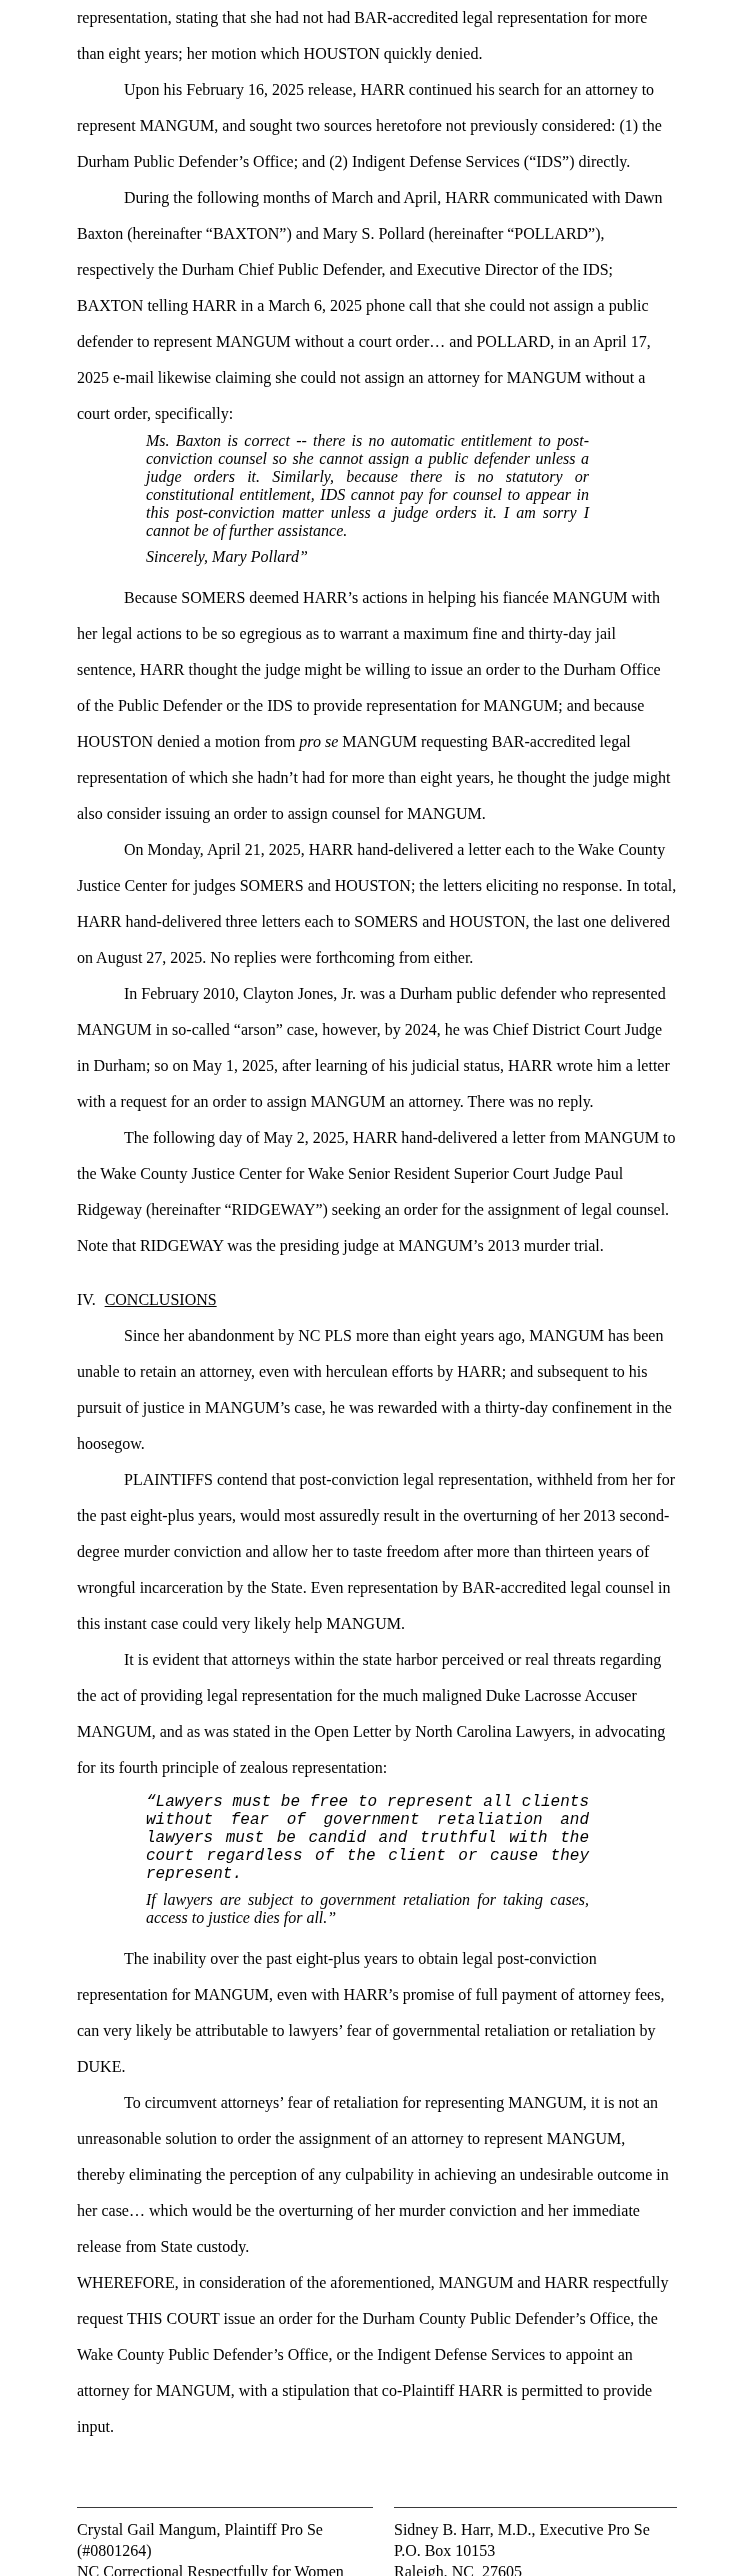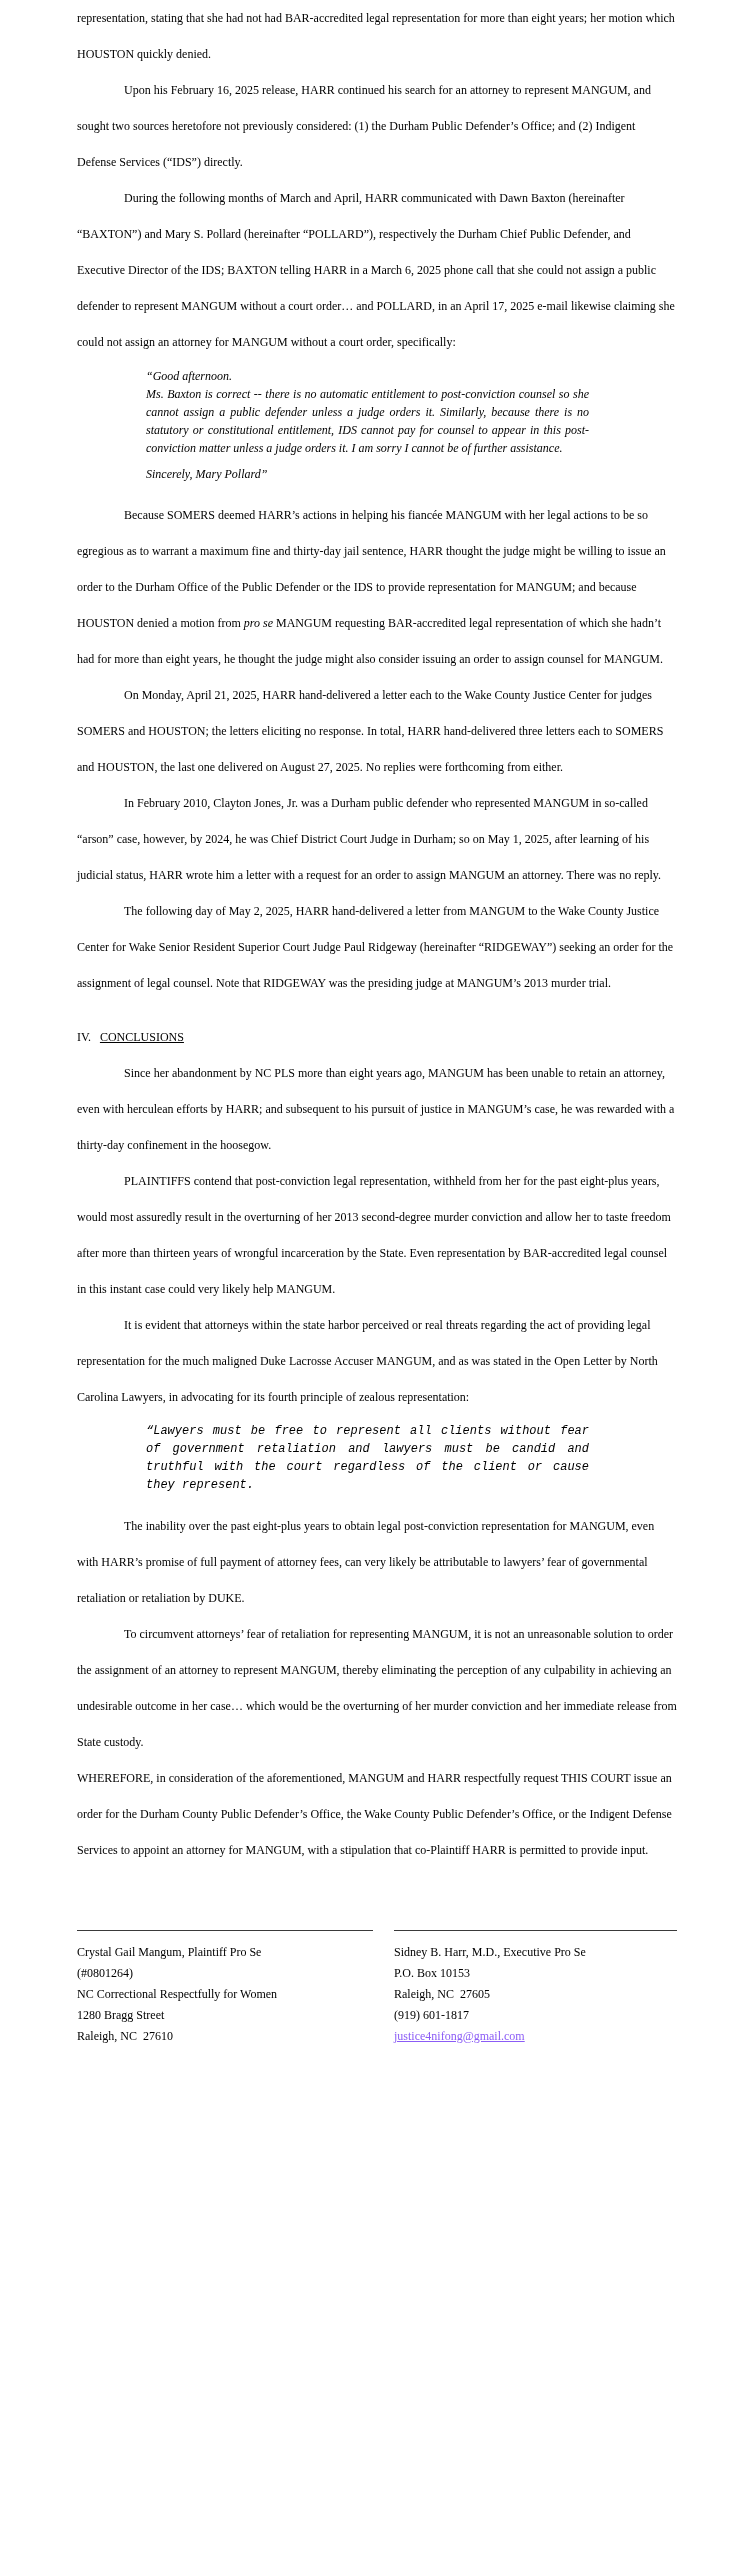--- a/index.html
+++ b/index.html
@@ -5,21 +5,21 @@
   html, body { margin: 0; padding: 0; background: #ffffff; }
   .page {
     position: relative;
     width: 752px;
     height: 2576px;
     box-sizing: border-box;
     padding: 0 75px 0 77px;
     background: #ffffff;
     color: #000000;
     font-family: "Liberation Serif", "DejaVu Serif", serif;
-    font-size: 12px;
+    font-size: 16px;
     overflow: hidden;
   }
   .para {
     margin: 0;
     line-height: 36px;
     text-indent: 47px;
     text-align: left;
   }
   .para.noindent { text-indent: 0; }
   .after-quote { margin-top: 14px; }
@@ -58,38 +58,38 @@
 </style>
 </head>
 <body>
 
 <div class="page">
 
   <p class="para noindent"><span>representation, stating that she had not had BAR-accredited legal representation for more than eight years; her motion which HOUSTON quickly denied.</span></p>
   <p class="para"><span>Upon his February 16, 2025 release, HARR continued his search for an attorney to represent MANGUM, and sought two sources heretofore not previously considered:  (1) the Durham Public Defender’s Office; and (2) Indigent Defense Services (“IDS”) directly.</span></p>
   <p class="para"><span>During the following months of March and April, HARR communicated with Dawn Baxton (hereinafter “BAXTON”) and Mary S. Pollard (hereinafter “POLLARD”), respectively the Durham Chief Public Defender, and Executive Director of the IDS; BAXTON telling HARR in a March 6, 2025 phone call that she could not assign a public defender to represent MANGUM without a court order… and POLLARD, in an April 17, 2025 e-mail likewise claiming she could not assign an attorney for MANGUM without a court order, specifically:</span></p>
 
-  <p class="quote first"><span>“Good afternoon.</span></p>
   <p class="quote"><span>Ms. Baxton is correct -- there is no automatic entitlement to post-conviction counsel so she cannot assign a public defender unless a judge orders it.  Similarly, because there is no statutory or constitutional entitlement, IDS cannot pay for counsel to appear in this post-conviction matter unless a judge orders it. I am sorry I cannot be of further assistance.</span></p>
   <p class="quote sig-line"><span>Sincerely, Mary Pollard”</span></p>
 
   <p class="para after-quote"><span>Because SOMERS deemed HARR’s actions in helping his fiancée MANGUM with her legal actions to be so egregious as to warrant a maximum fine and thirty-day jail sentence, HARR thought the judge might be willing to issue an order to the Durham Office of the Public Defender or the IDS to provide representation for MANGUM; and because HOUSTON denied a motion from </span><span style="font-style: italic;">pro se</span><span> MANGUM requesting BAR-accredited legal representation of which she hadn’t had for more than eight years, he thought the judge might also consider issuing an order to assign counsel for MANGUM.</span></p>
   <p class="para"><span>On Monday, April 21, 2025, HARR hand-delivered a letter each to the Wake County Justice Center for judges SOMERS and HOUSTON; the letters eliciting no response.  In total, HARR hand-delivered three letters each to SOMERS and HOUSTON, the last one delivered on August 27, 2025.  No replies were forthcoming from either.</span></p>
   <p class="para"><span>In February 2010, Clayton Jones, Jr. was a Durham public defender who represented MANGUM in so-called “arson” case, however, by 2024, he was Chief District Court Judge in Durham; so on May 1, 2025, after learning of his judicial status, HARR wrote him a letter with a request for an order to assign MANGUM an attorney.  There was no reply.</span></p>
   <p class="para"><span>The following day of May 2, 2025, HARR hand-delivered a letter from MANGUM to the Wake County Justice Center for Wake Senior Resident Superior Court Judge Paul Ridgeway (hereinafter “RIDGEWAY”) seeking an order for the assignment of legal counsel.  Note that RIDGEWAY was the presiding judge at MANGUM’s 2013 murder trial.</span></p>
 
   <p class="para heading">
     <span class="heading-number">IV.</span><span class="heading-title">CONCLUSIONS</span>
   </p>
 
   <p class="para"><span>Since her abandonment by NC PLS more than eight years ago, MANGUM has been unable to retain an attorney, even with herculean efforts by HARR; and subsequent to his pursuit of justice in MANGUM’s case, he was rewarded with a thirty-day confinement in the hoosegow.</span></p>
   <p class="para"><span>PLAINTIFFS contend that post-conviction legal representation, withheld from her for the past eight-plus years, would most assuredly result in the overturning of her 2013 second-degree murder conviction and allow her to taste freedom after more than thirteen years of wrongful incarceration by the State.  Even representation by BAR-accredited legal counsel in this instant case could very likely help MANGUM.</span></p>
   <p class="para"><span>It is evident that attorneys within the state harbor perceived or real threats regarding the act of providing legal representation for the much maligned Duke Lacrosse Accuser MANGUM, and as was stated in the Open Letter by North Carolina Lawyers, in advocating for its fourth principle of zealous representation:</span></p>
 
   <p class="quote first" style="text-align: justify; font-family: Liberation Mono, monospace;"><span>“Lawyers must be free to represent all clients without fear of government retaliation and lawyers must be candid and truthful with the court regardless of the client or cause they represent.</span></p>
+  <p class="quote gap"><span>If lawyers are subject to government retaliation for taking cases, access to justice dies for all.”</span></p>
 
   <p class="para after-quote"><span>The inability over the past eight-plus years to obtain legal post-conviction representation for MANGUM, even with HARR’s promise of full payment of attorney fees, can very likely be attributable to lawyers’ fear of governmental retaliation or retaliation by DUKE.</span></p>
   <p class="para"><span>To circumvent attorneys’ fear of retaliation for representing MANGUM, it is not an unreasonable solution to order the assignment of an attorney to represent MANGUM, thereby eliminating the perception of any culpability in achieving an undesirable outcome in her case… which would be the overturning of her murder conviction and her immediate release from State custody.</span></p>
   <p class="para noindent"><span>WHEREFORE, in consideration of the aforementioned, MANGUM and HARR respectfully request THIS COURT issue an order for the Durham County Public Defender’s Office, the Wake County Public Defender’s Office, or the Indigent Defense Services to appoint an attorney for MANGUM, with a stipulation that co-Plaintiff HARR is permitted to provide input.</span></p>
 
   <div class="signature-section">
     <div class="sig-col left">
       <div class="sig-line-text">Crystal Gail Mangum, Plaintiff Pro Se</div>
       <div class="sig-line-text">(#0801264)</div>
       <div class="sig-line-text">NC Correctional Respectfully for Women</div>

